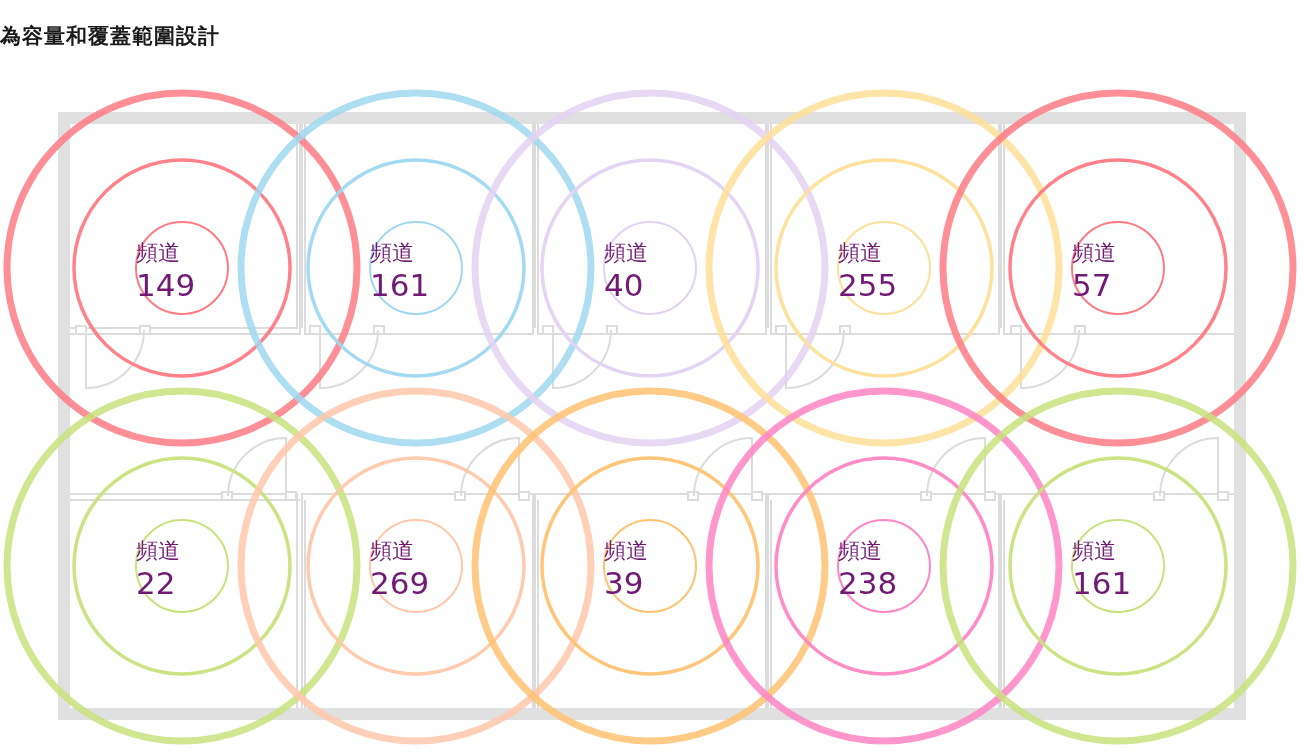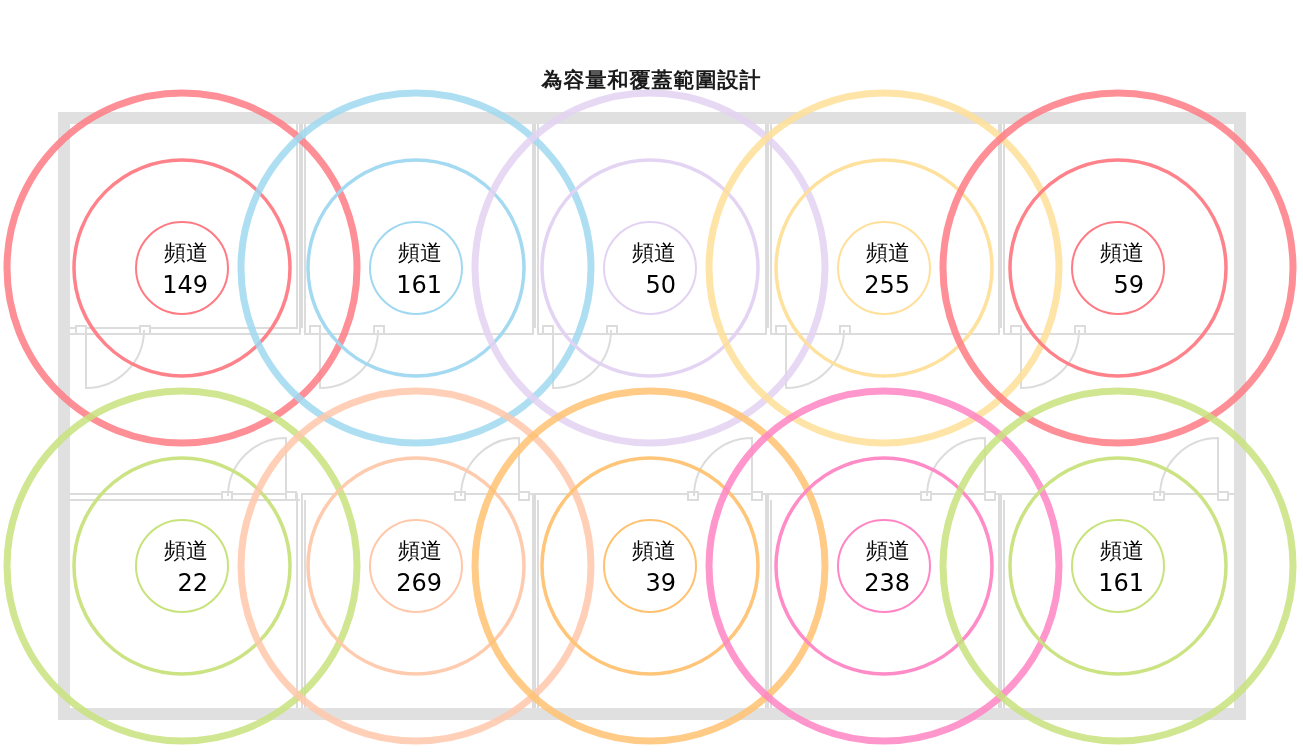--- a/index.html
+++ b/index.html
@@ -1,24 +1,24 @@
 <!DOCTYPE html>
 <html><head>
   <meta charset="utf-8">
   <style>
     html, body { margin: 0; padding: 0; background: #ffffff; }
     body { width: 1303px; height: 755px; position: relative; overflow: hidden;
            font-family: "DejaVu Sans", "Liberation Sans", sans-serif; }
-    .title { position: absolute; top: 22px; left: 0; width: 1303px; text-align: center;
-             font-size: 21px; font-weight: bold; color: #1a1a1a; letter-spacing: 1px; margin-top: 44px; }
+    .title { position: absolute; top: 22px; left: 0; width: 1303px; text-align: left;
+             font-size: 21px; font-weight: bold; color: #1a1a1a; letter-spacing: 1px; }
     svg.plan { position: absolute; left: 0; top: 0; }
-    .label { position: absolute; width: 72px; text-align: right; color: #000000;
+    .label { position: absolute; width: 72px; text-align: left; color: #701a75;
              font-size: 22px; line-height: 32px; }
     .label .ch { display: block; font-size: 22px; }
-    .label .num { display: block; font-size: 24px; }
+    .label .num { display: block; font-size: 31px; }
   </style>
 </head>
 <body>
 
 <div class="title">為容量和覆蓋範圍設計</div>
 
 <svg class="plan" width="1303" height="755" viewBox="0 0 1303 755">
 
   <rect x="64" y="118" width="1176" height="596" fill="none" stroke="#e0e0e0" stroke-width="12"></rect>
 
@@ -112,29 +112,29 @@
     <div class="label" style="left: 136px; top: 237px;">
       <span class="ch">頻道</span>
       <span class="num">149</span>
     </div>
     <div class="label" style="left: 370px; top: 237px;">
       <span class="ch">頻道</span>
       <span class="num">161</span>
     </div>
     <div class="label" style="left: 604px; top: 237px;">
       <span class="ch">頻道</span>
-      <span class="num">50</span>
+      <span class="num">40</span>
     </div>
     <div class="label" style="left: 838px; top: 237px;">
       <span class="ch">頻道</span>
       <span class="num">255</span>
     </div>
     <div class="label" style="left: 1072px; top: 237px;">
       <span class="ch">頻道</span>
-      <span class="num">59</span>
+      <span class="num">57</span>
     </div>
     <div class="label" style="left: 136px; top: 535px;">
       <span class="ch">頻道</span>
       <span class="num">22</span>
     </div>
     <div class="label" style="left: 370px; top: 535px;">
       <span class="ch">頻道</span>
       <span class="num">269</span>
     </div>
     <div class="label" style="left: 604px; top: 535px;">

